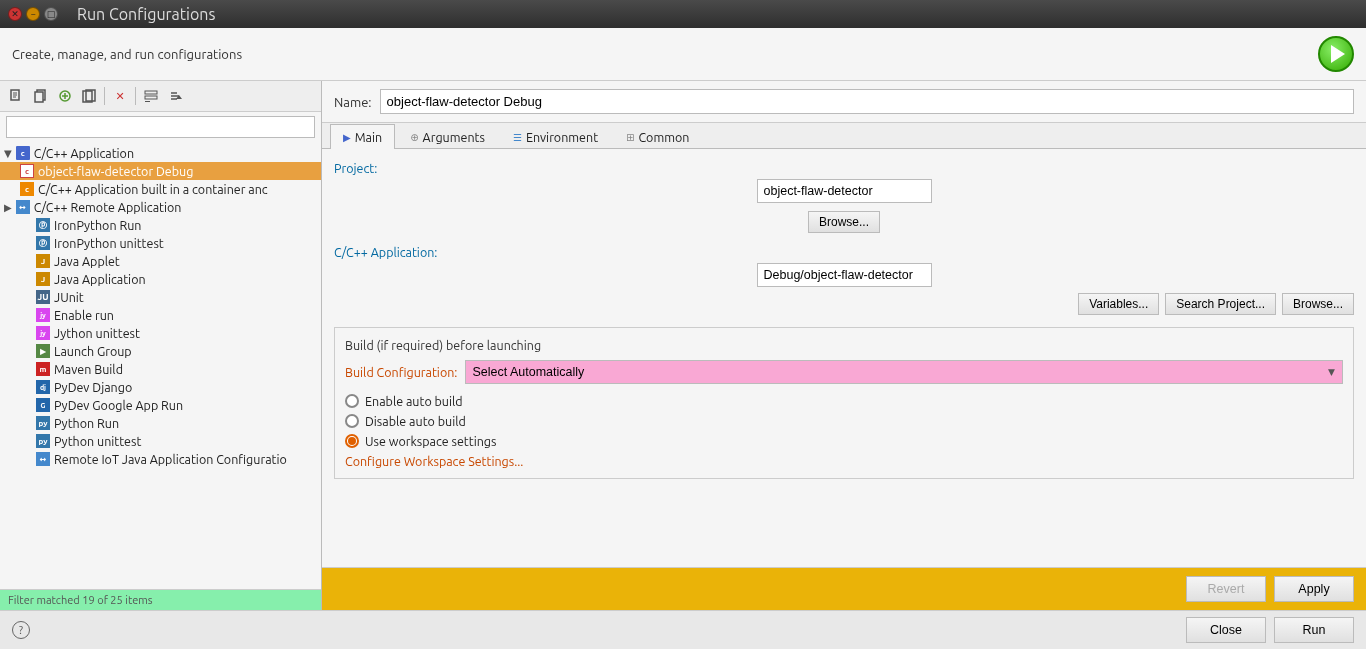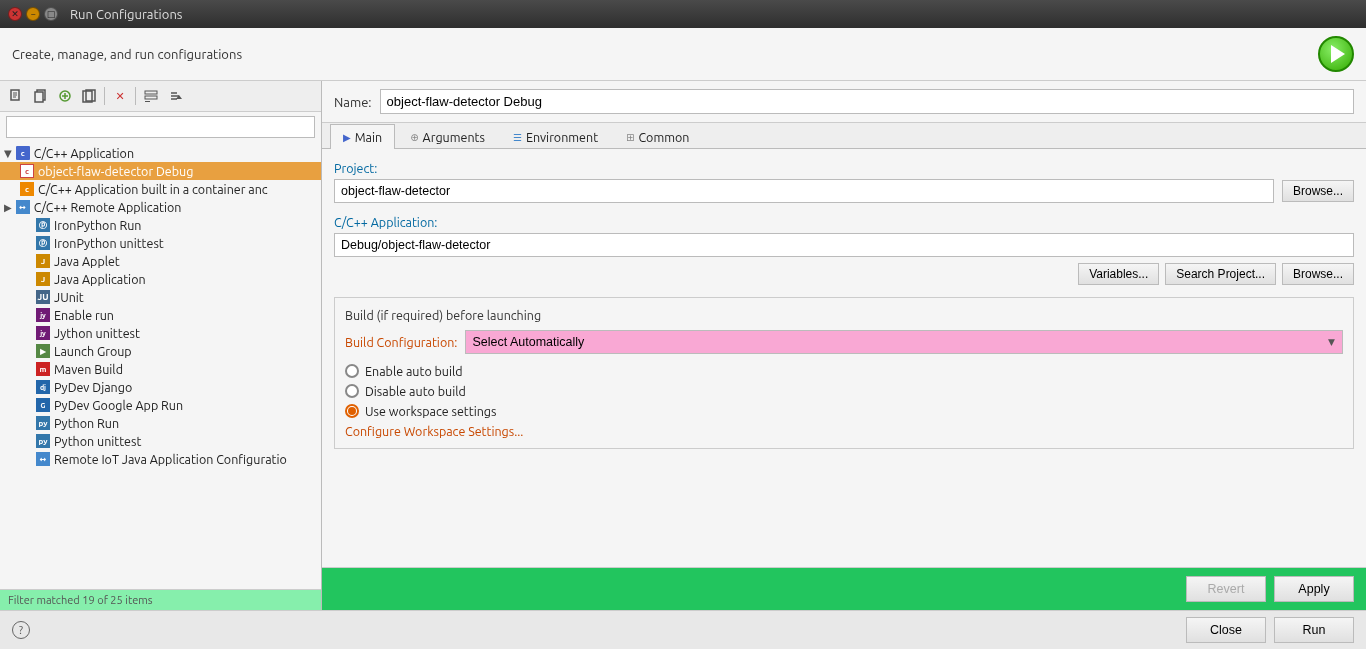--- a/index.html
+++ b/index.html
@@ -35,22 +35,22 @@
       align-items: center;
       justify-content: center;
       font-size: 9px;
       cursor: pointer;
     }
     .tb-close { background: #cc3333; }
     .tb-min { background: #cc8800; }
     .tb-max { background: #888; }
     .titlebar-title {
       color: #ddd;
-      font-size: 13px;
-      margin-left: 6px;
+      font-size: 16px;
+      margin-left: 13px;
     }
 
     
     .main-area {
       background: #ebebeb;
       height: calc(649px - 28px);
       display: flex;
       flex-direction: column;
     }
 
@@ -236,20 +236,21 @@
     }
     .field-label {
       font-size: 12.5px;
       color: #0369a1;
       margin-bottom: 4px;
     }
     .field-row {
       display: flex;
       align-items: center;
       gap: 8px;
+      flex-direction: column;
     }
     .text-input {
       flex: 1;
       padding: 4px 6px;
       border: 1px solid #bbb;
       background: white;
       font-size: 12.5px;
       outline: none;
     }
     .browse-btn {
@@ -362,21 +363,21 @@
       cursor: pointer;
     }
 
     
     .bottom-bar {
       border-top: 1px solid #ccc;
       padding: 8px 12px;
       display: flex;
       justify-content: flex-end;
       gap: 8px;
-      background: #22c55e;
+      background: #eab308;
     }
     .bottom-btn {
       padding: 5px 18px;
       border: 1px solid #bbb;
       background: linear-gradient(to bottom, #f5f5f5, #e0e0e0);
       font-size: 12.5px;
       cursor: pointer;
       min-width: 80px;
     }
     .bottom-btn.disabled { color: #aaa; cursor: default; }
@@ -428,21 +429,21 @@
     .icon-box-cpp { background: #4466cc; color: white; border-radius: 1px; }
     .icon-box-c-selected { background: white; color: #cc4444; border: 1px solid #cc4444; }
     .icon-box-c-orange { background: #ee8800; color: white; }
     .icon-box-remote { background: #4488cc; color: white; }
     .icon-box-java { background: #cc8800; color: white; }
     .icon-box-junit { background: #446688; color: white; font-size: 9px; }
     .icon-box-maven { background: #cc2222; color: white; }
     .icon-box-pydev { background: #2266aa; color: white; font-size: 7px; }
     .icon-box-python { background: #3377aa; color: white; }
     .icon-box-launch { background: #558844; color: white; font-size: 8px; }
-    .icon-box-jython { background: #701a75; color: white; font-size: 7px; }
+    .icon-box-jython { background: #d946ef; color: white; font-size: 7px; }
 
     
     ::-webkit-scrollbar { width: 8px; }
     ::-webkit-scrollbar-track { background: #f0f0f0; }
     ::-webkit-scrollbar-thumb { background: #bbb; border-radius: 4px; }
   </style>
 </head>
 <body>
 
 <div class="titlebar">

